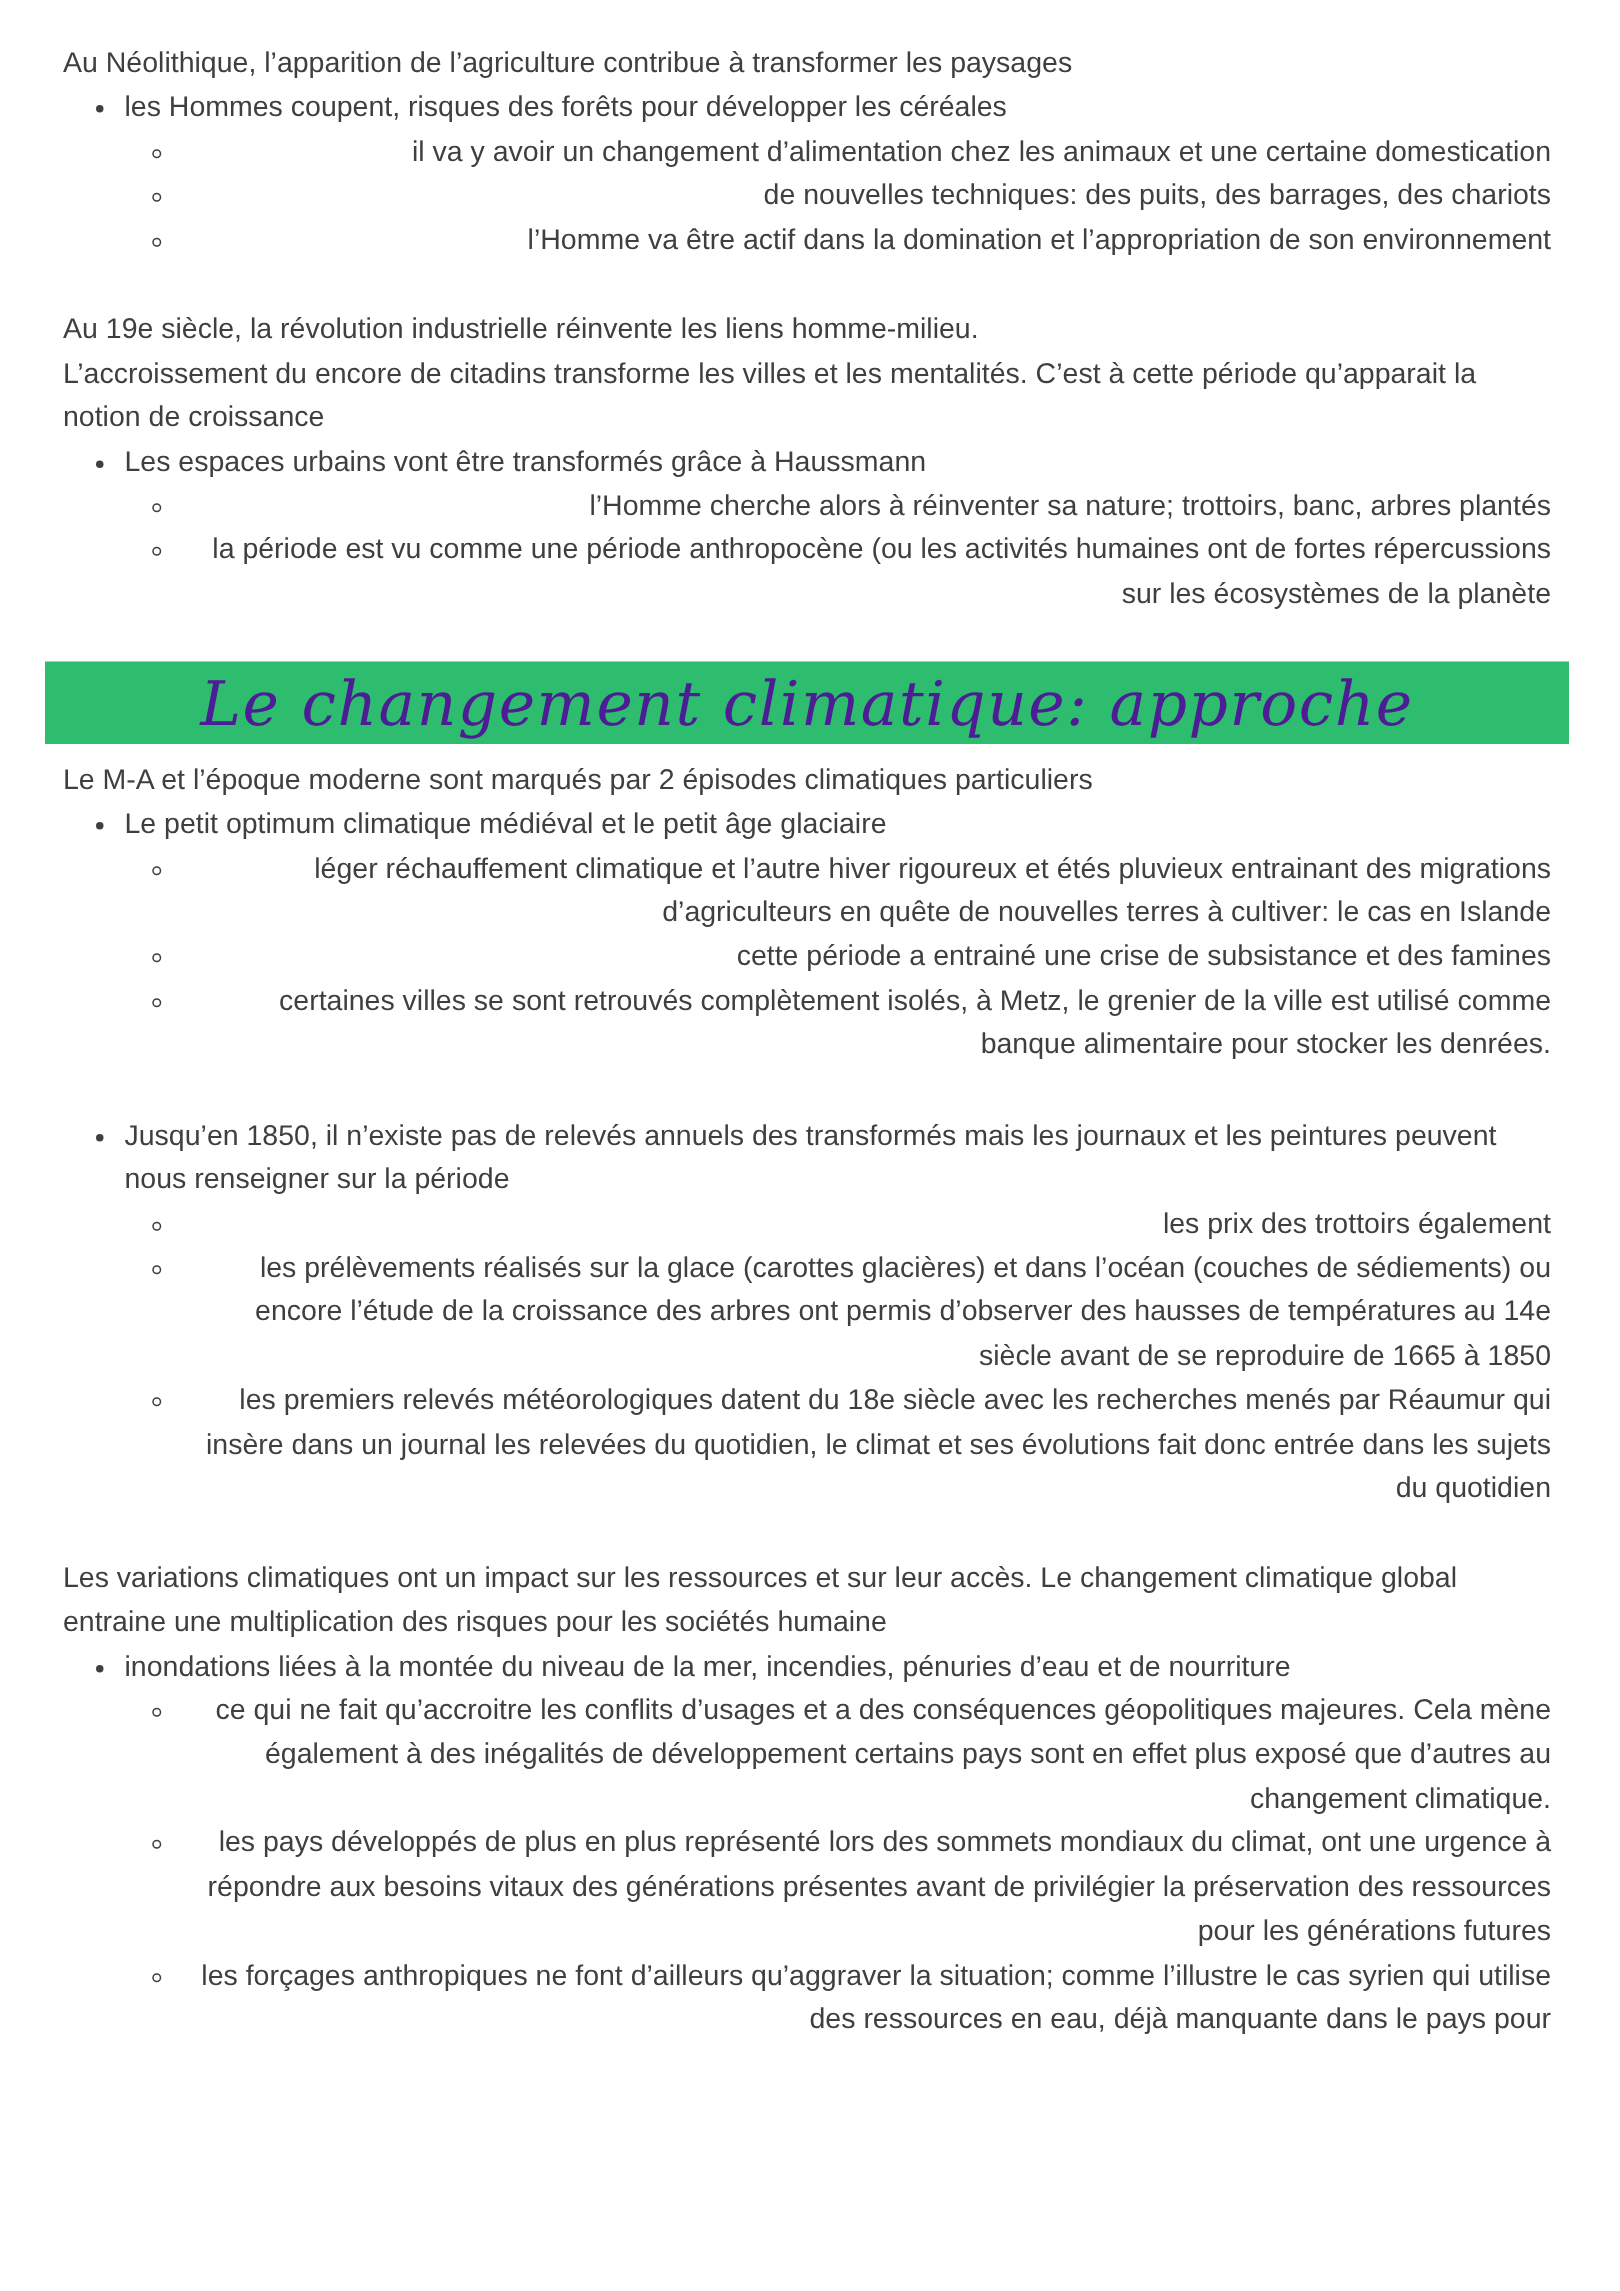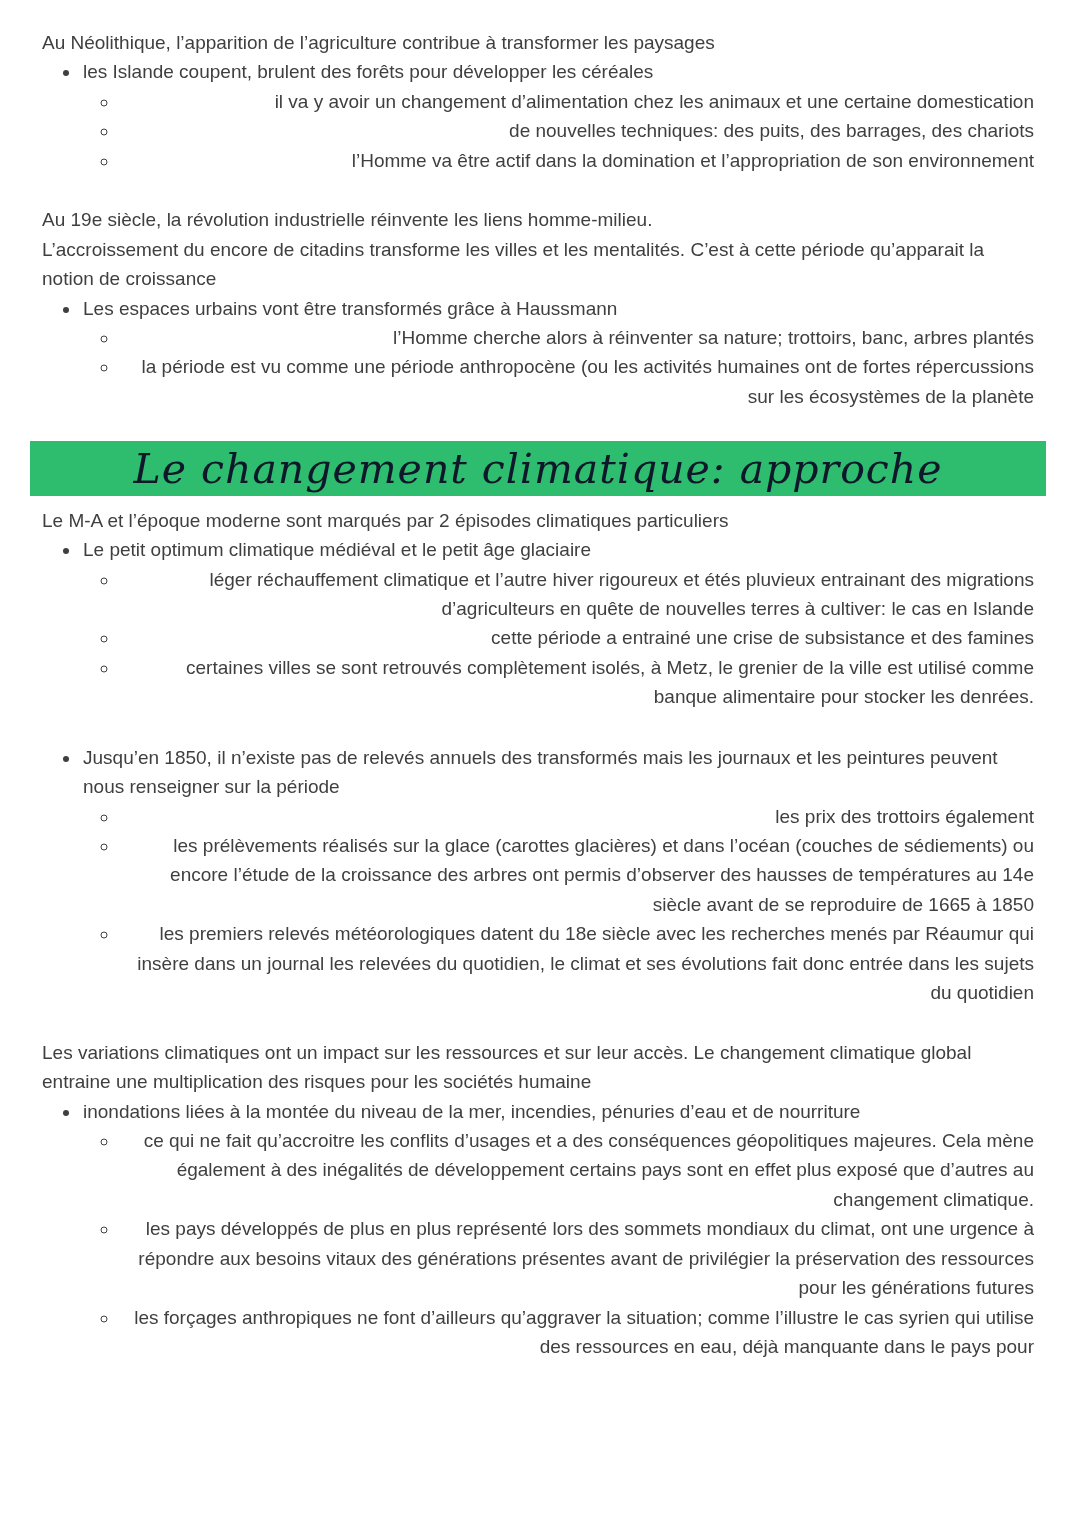--- a/index.html
+++ b/index.html
@@ -51,34 +51,34 @@
     margin: 16px -12px 10px -12px;
     padding: 4px 0 2px 0;
     text-align: center;
   }
   .title-line {
     font-family: "DejaVu Serif", serif;
     font-style: italic;
     font-weight: 500;
     font-size: 41px;
     line-height: 1.18;
-    color: #0f172a;
+    color: #4c1d95;
     letter-spacing: 1px;
   }
 </style>
 </head>
 <body style="background: rgb(255, 255, 255); color: rgb(63, 63, 63);">
 
 <div class="page">
 
   <div id="blocks-top">
       <div class="block">
         <div class="para-line">Au Néolithique, l’apparition de l’agriculture contribue à transformer les paysages</div>
         <ul class="l1">
-          <li class="l1-item"><span class="bullet-text">les Islande coupent, brulent des forêts pour développer les céréales</span><ul class="l2">
+          <li class="l1-item"><span class="bullet-text">les Hommes coupent, risques des forêts pour développer les céréales</span><ul class="l2">
               <li class="l2-item">il va y avoir un changement d’alimentation chez les animaux et une certaine domestication</li>
               <li class="l2-item">de nouvelles techniques: des puits, des barrages, des chariots</li>
               <li class="l2-item">l’Homme va être actif dans la domination et l’appropriation de son environnement</li>
             </ul></li>
         </ul>
       </div>
       <div class="block">
         <div class="para-line">Au 19e siècle, la révolution industrielle réinvente les liens homme-milieu.</div>
         <div class="para-line">L’accroissement du encore de citadins transforme les villes et les mentalités. C’est à cette période qu’apparait la notion de croissance</div>
         <ul class="l1">

